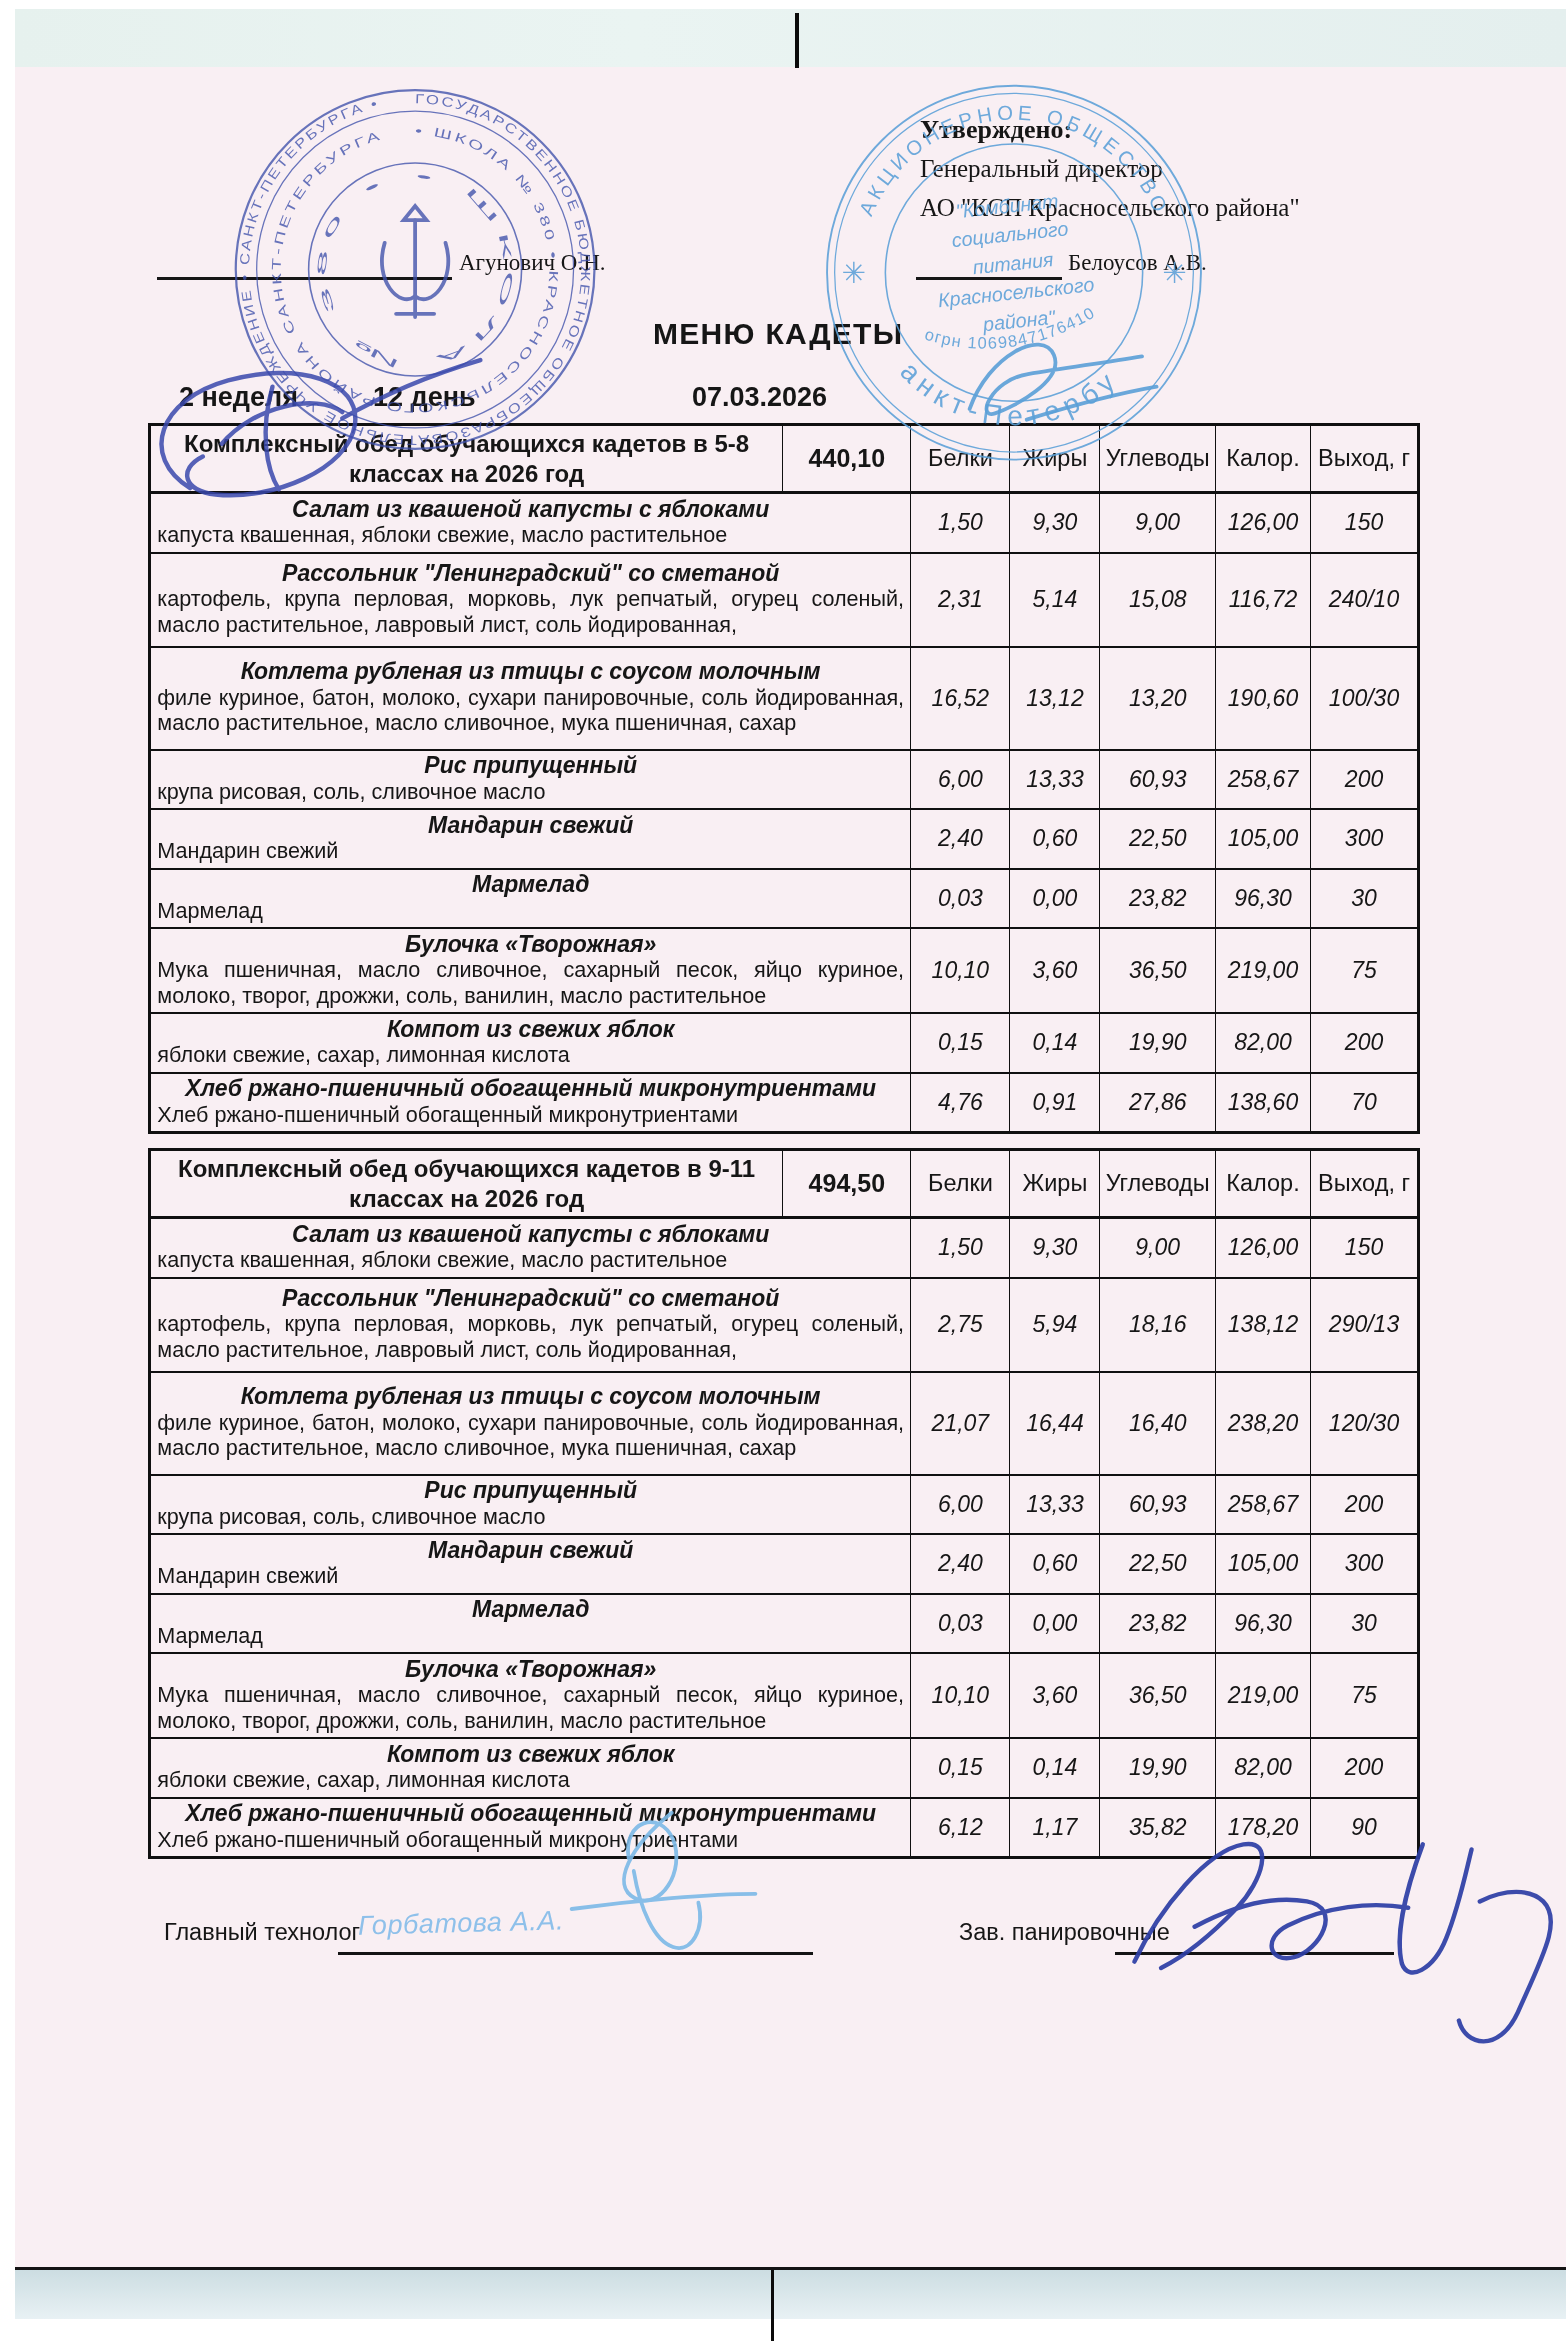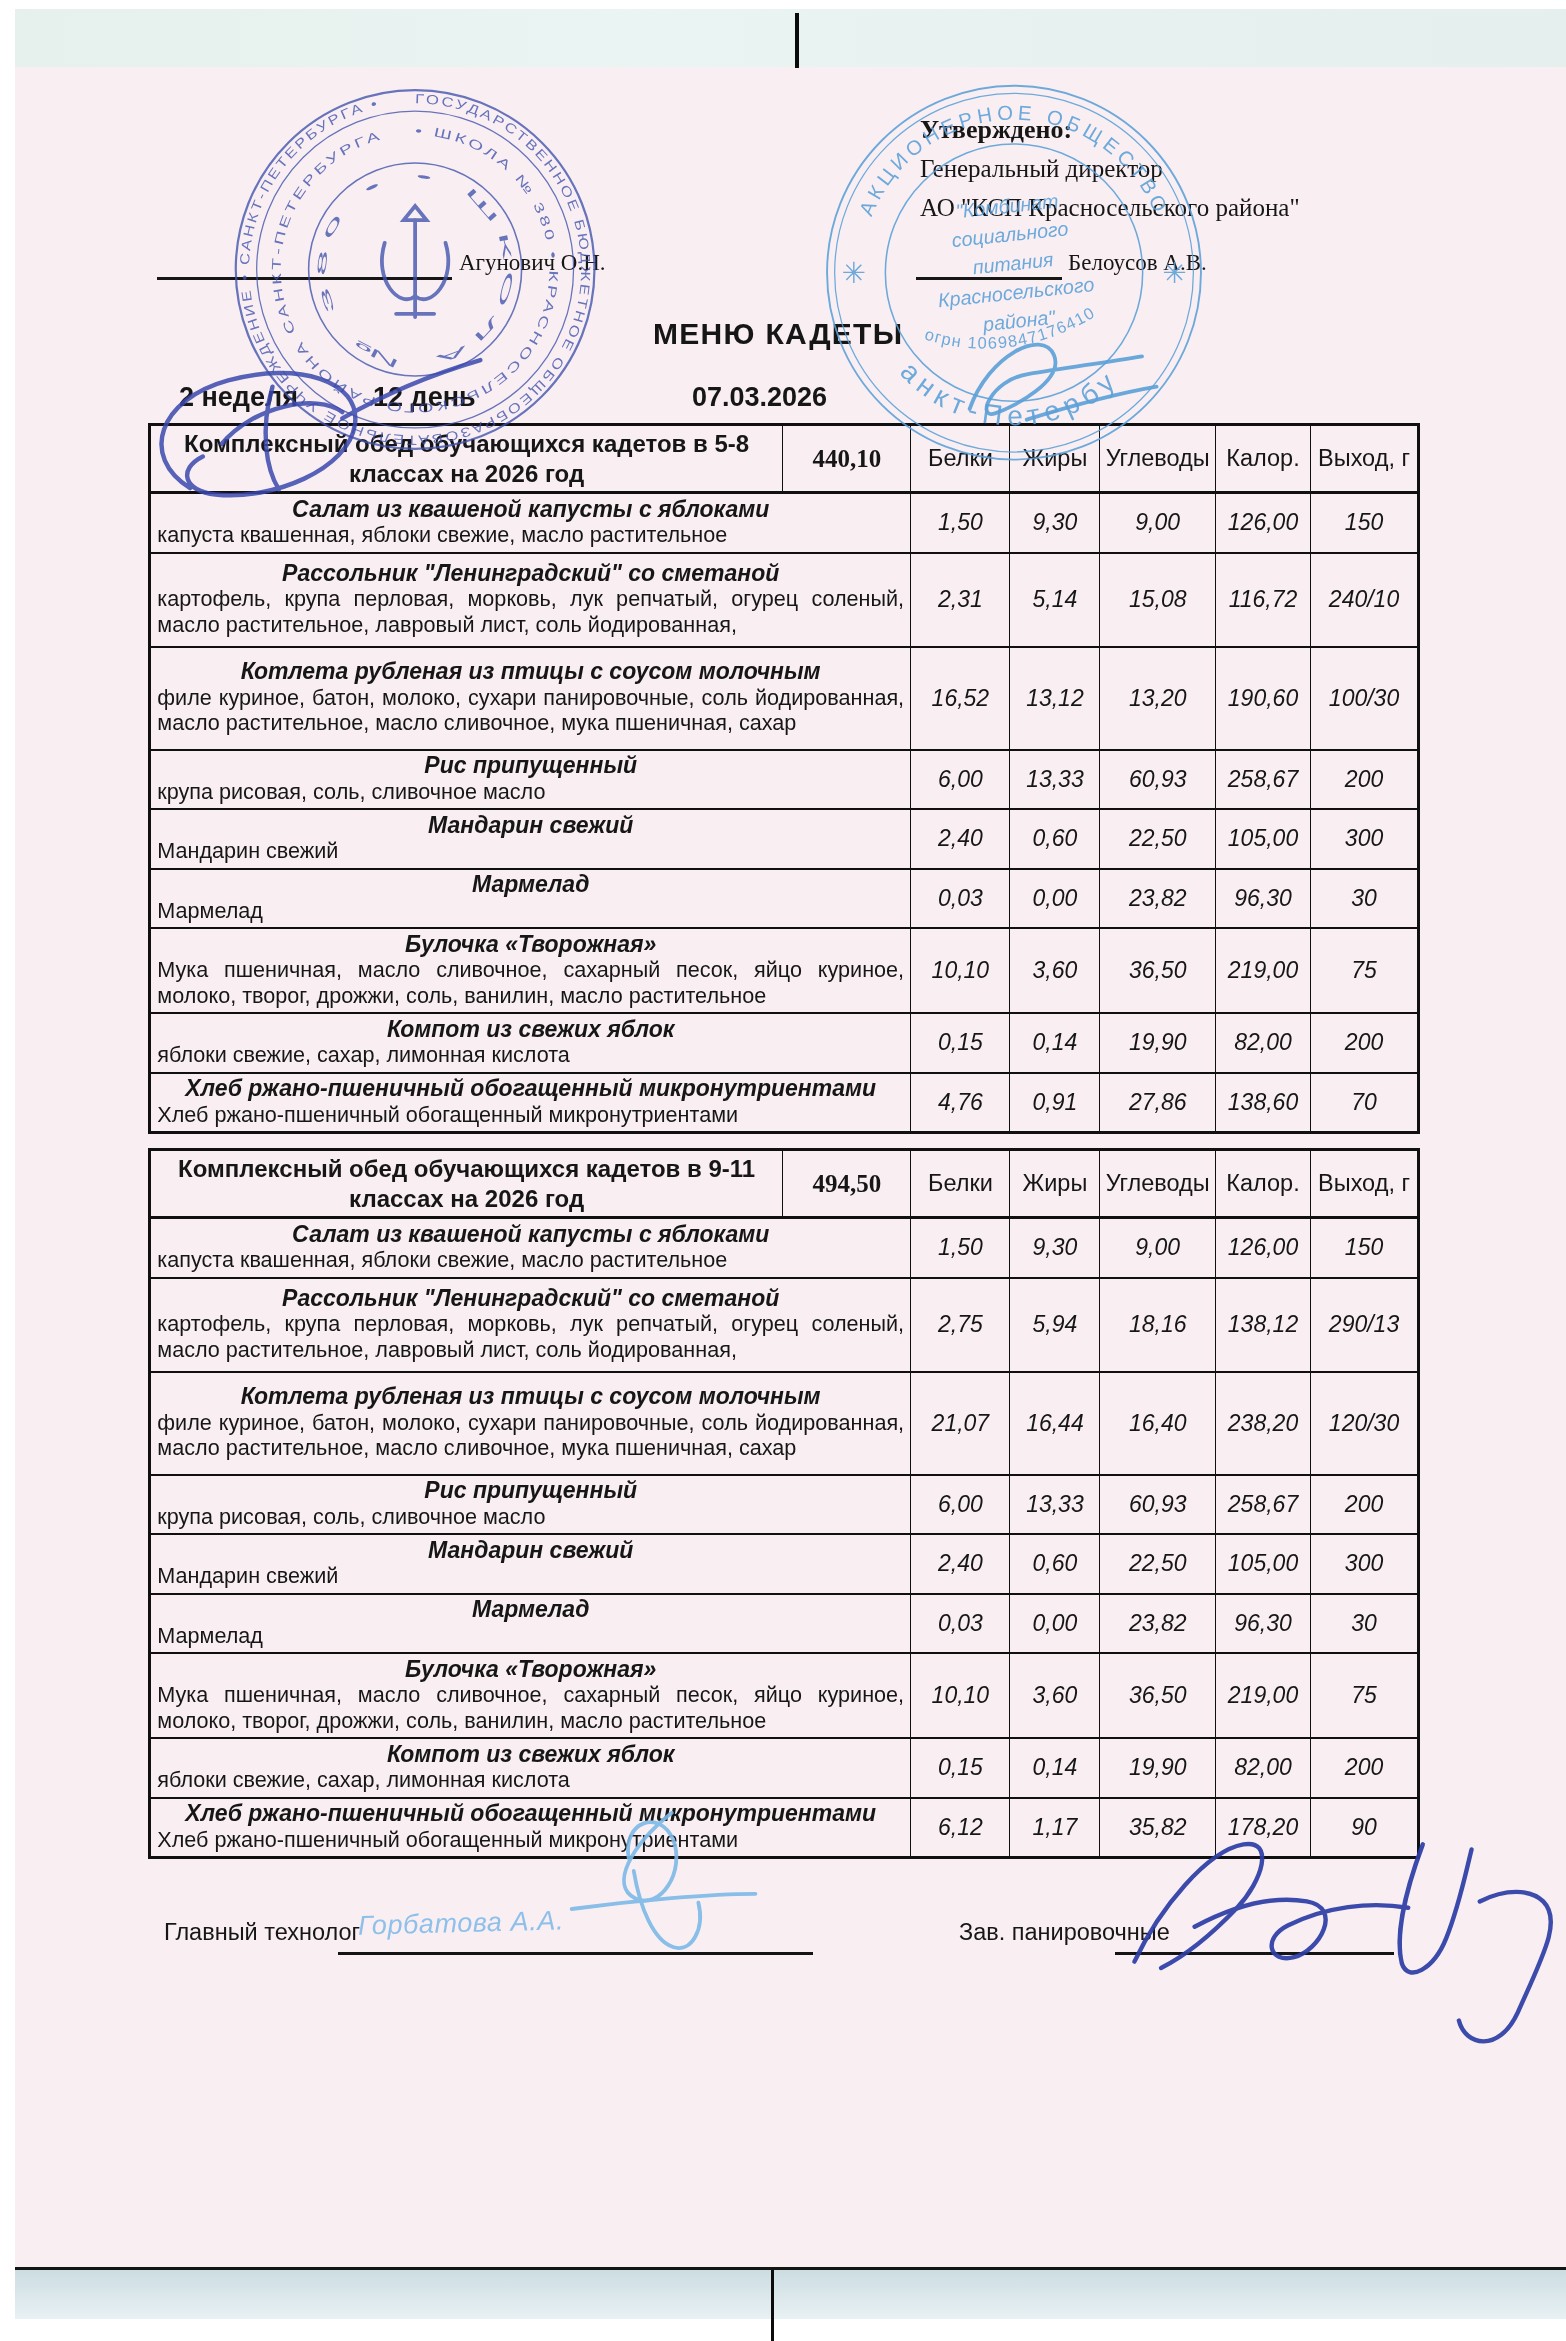--- a/index.html
+++ b/index.html
@@ -31,21 +31,21 @@
 
   
   .flow{position:absolute;left:148px;top:423px;width:1272px;}
   table.menu-table{border-collapse:collapse;table-layout:fixed;width:1272px;background:transparent;}
   table.menu-table{border:3.8px solid #101010;}
   .table-gap{height:14px;}
   th,td{border:1.9px solid #101010;vertical-align:middle;padding:0;}
   thead th{border-bottom:3.8px solid #101010;}
   thead tr{height:61px;}
   th.dish-h{font-size:24px;font-weight:bold;text-align:center;line-height:1.25;padding:2.5px 19px;}
-  th.price{font-size:25px;font-weight:bold;font-family:Liberation Serif, serif;}
+  th.price{font-size:25px;font-weight:bold;}
   th.col{font-size:23.5px;font-weight:normal;text-align:center;}
   tbody tr:nth-child(1){height:51px;}
   tbody tr:nth-child(2){height:94px;}
   tbody tr:nth-child(3){height:103px;}
   tbody tr:nth-child(4){height:52px;}
   tbody tr:nth-child(5){height:52px;}
   tbody tr:nth-child(6){height:52px;}
   tbody tr:nth-child(7){height:80px;}
   tbody tr:nth-child(8){height:56px;}
   tbody tr:nth-child(9){height:52px;}

